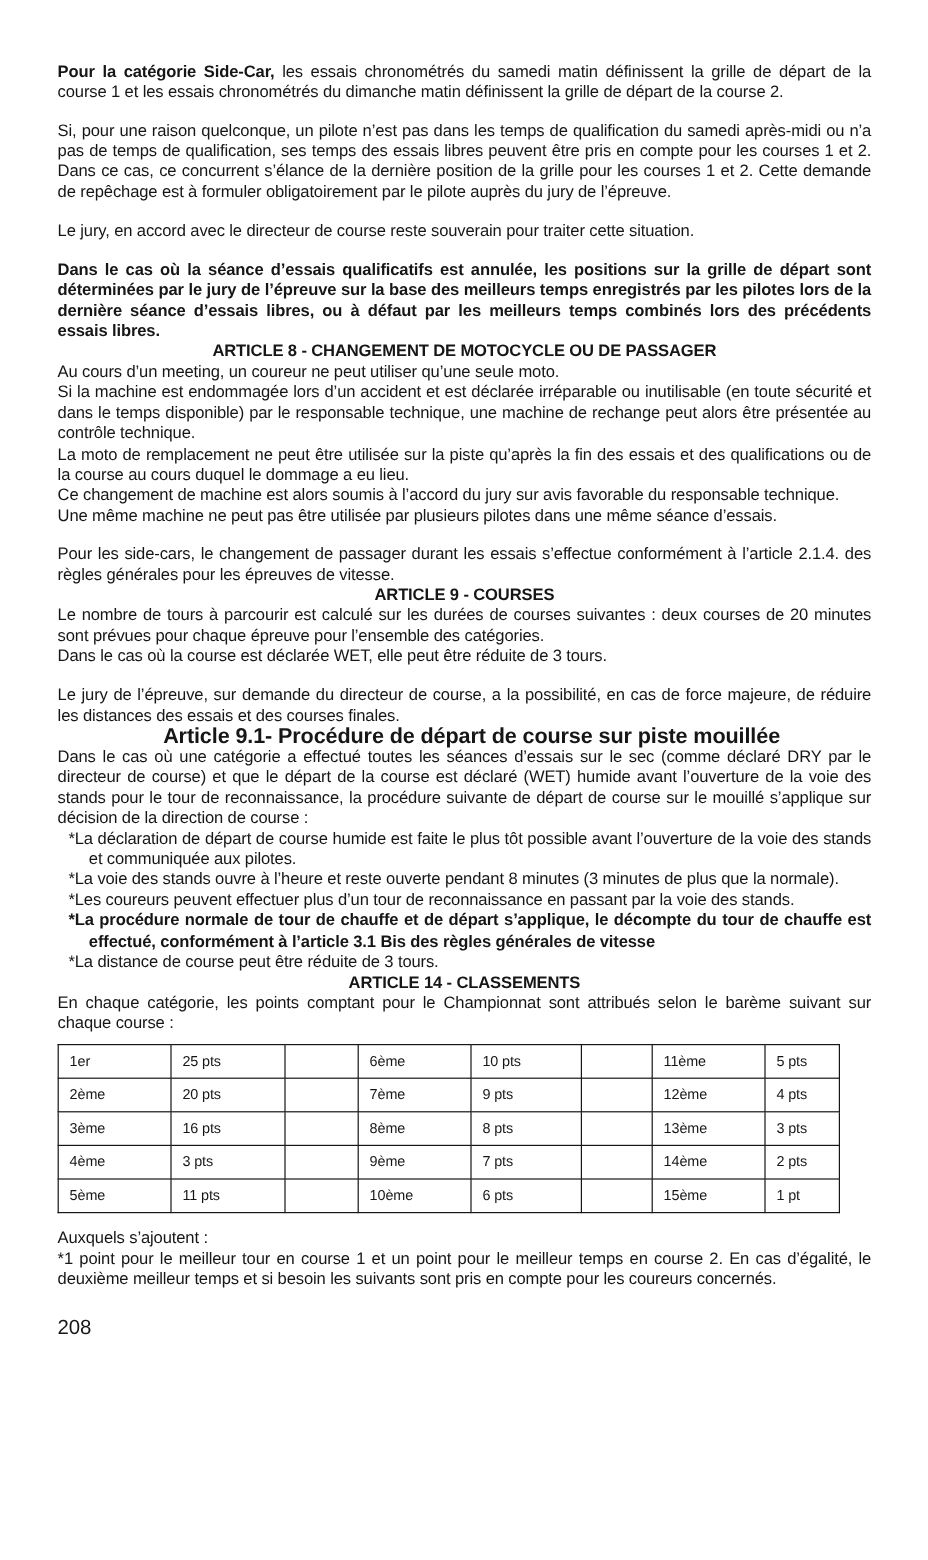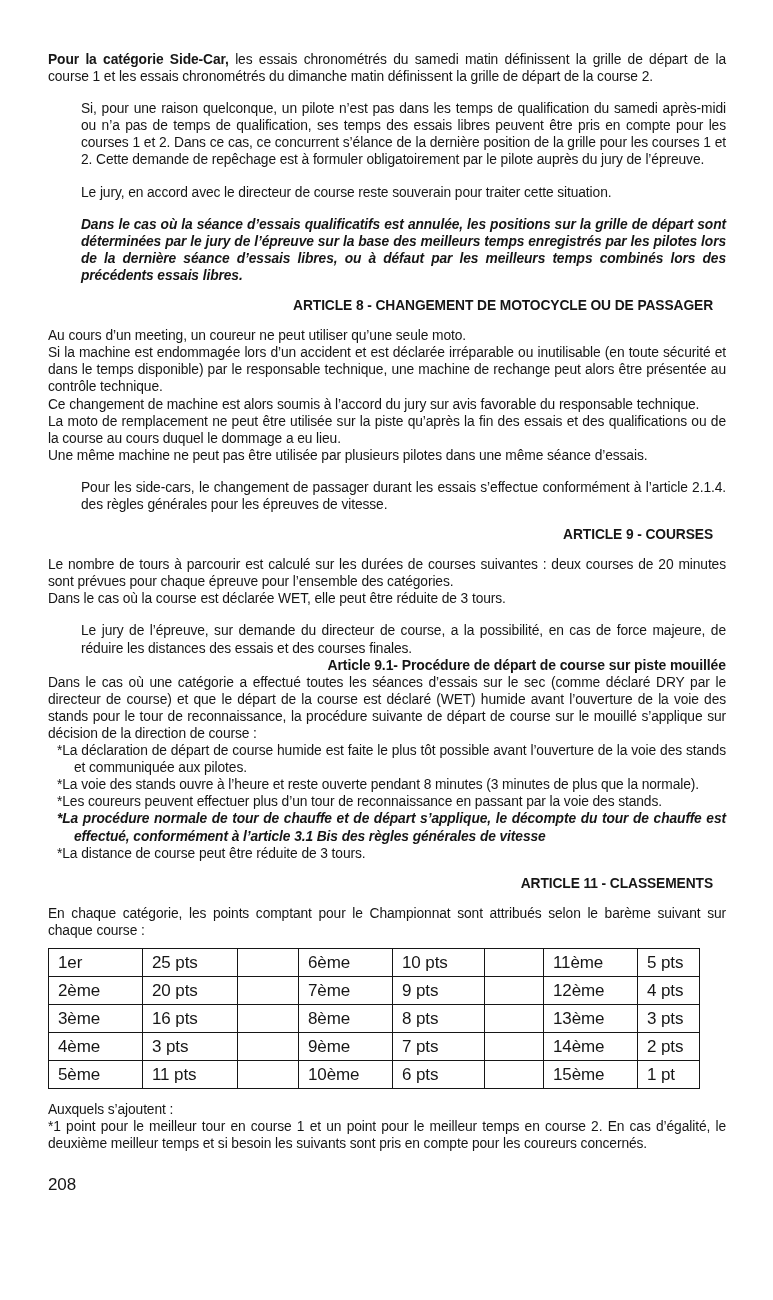--- a/index.html
+++ b/index.html
@@ -17,50 +17,50 @@
     line-height: 17.1px;
     letter-spacing: -0.1px;
   }
   .page {
     box-sizing: border-box;
     width: 773px;
     height: 1300px;
     padding: 51px 47px 0 48px;
   }
   p { margin: 0; text-align: justify; }
-  .gap { margin-top: 15px; margin-left: 33px; }
-  .bold { font-weight: bold; font-style: italic; }
+  .gap { margin-top: 15px; }
+  .bold { font-weight: bold; }
   .heading {
-    margin: 13px;
+    margin: 0;
     font-size: 13.8px;
     font-weight: bold;
-    text-align: right;
+    text-align: center;
   }
   .sub-heading {
     margin: 0;
     padding-left: 12px;
-    font-size: 14px;
+    font-size: 18px;
     font-weight: bold;
-    text-align: right;
+    text-align: center;
   }
   .bullet {
     padding-left: 26px;
     text-indent: -17px;
     text-align: justify;
   }
   table.points {
     border-collapse: collapse;
     margin: 9px 0 12px 0;
     table-layout: fixed;
   }
   table.points td {
     border: 1.5px solid #161616;
     height: 27px;
     padding: 0 0 0 9px;
-    font-size: 17px;
+    font-size: 12px;
     vertical-align: middle;
     overflow: hidden;
     white-space: nowrap;
   }
   col.c-pos   { width: 94px; }
   col.c-pts   { width: 95px; }
   col.c-empty { width: 61px; }
   col.c-pos2  { width: 94px; }
   col.c-pts2  { width: 92px; }
   col.c-empty2{ width: 59px; }
@@ -82,41 +82,41 @@
 
   <p class="gap">Si, pour une raison quelconque, un pilote n’est pas dans les temps de qualification du samedi après-midi ou n’a pas de temps de qualification, ses temps des essais libres peuvent être pris en compte pour les courses 1 et 2. Dans ce cas, ce concurrent s’élance de la dernière position de la grille pour les courses 1 et 2. Cette demande de repêchage est à formuler obligatoirement par le pilote auprès du jury de l’épreuve.</p>
 
   <p class="gap">Le jury, en accord avec le directeur de course reste souverain pour traiter cette situation.</p>
 
   <p class="gap bold">Dans le cas où la séance d’essais qualificatifs est annulée, les positions sur la grille de départ sont déterminées par le jury de l’épreuve sur la base des meilleurs temps enregistrés par les pilotes lors de la dernière séance d’essais libres, ou à défaut par les meilleurs temps combinés lors des précédents essais libres.</p>
 
   <h2 class="heading gap">ARTICLE 8 - CHANGEMENT DE MOTOCYCLE OU DE PASSAGER</h2>
   <p>Au cours d’un meeting, un coureur ne peut utiliser qu’une seule moto.</p>
   <p>Si la machine est endommagée lors d’un accident et est déclarée irréparable ou inutilisable (en toute sécurité et dans le temps disponible) par le responsable technique, une machine de rechange peut alors être présentée au contrôle technique.</p>
+  <p>La moto de remplacement ne peut être utilisée sur la piste qu’après la fin des essais et des qualifications ou de la course au cours duquel le dommage a eu lieu.</p>
   <p>Ce changement de machine est alors soumis à l’accord du jury sur avis favorable du responsable technique.</p>
-  <p>La moto de remplacement ne peut être utilisée sur la piste qu’après la fin des essais et des qualifications ou de la course au cours duquel le dommage a eu lieu.</p>
   <p>Une même machine ne peut pas être utilisée par plusieurs pilotes dans une même séance d’essais.</p>
 
   <p class="gap">Pour les side-cars, le changement de passager durant les essais s’effectue conformément à l’article 2.1.4. des règles générales pour les épreuves de vitesse.</p>
 
   <h2 class="heading gap">ARTICLE 9 - COURSES</h2>
   <p>Le nombre de tours à parcourir est calculé sur les durées de courses suivantes : deux courses de 20 minutes sont prévues pour chaque épreuve pour l’ensemble des catégories.</p>
   <p>Dans le cas où la course est déclarée WET, elle peut être réduite de 3 tours.</p>
   <p class="gap">Le jury de l’épreuve, sur demande du directeur de course, a la possibilité, en cas de force majeure, de réduire les distances des essais et des courses finales.</p>
 
   <h3 class="sub-heading gap">Article 9.1- Procédure de départ de course sur piste mouillée</h3>
   <p>Dans le cas où une catégorie a effectué toutes les séances d’essais sur le sec (comme déclaré DRY par le directeur de course) et que le départ de la course est déclaré (WET) humide avant l’ouverture de la voie des stands pour le tour de reconnaissance, la procédure suivante de départ de course sur le mouillé s’applique sur décision de la direction de course :</p>
 
   <p class="bullet">*La déclaration de départ de course humide est faite le plus tôt possible avant l’ouverture de la voie des stands et communiquée aux pilotes.</p>
   <p class="bullet">*La voie des stands ouvre à l’heure et reste ouverte pendant 8 minutes (3 minutes de plus que la normale).</p>
   <p class="bullet">*Les coureurs peuvent effectuer plus d’un tour de reconnaissance en passant par la voie des stands.</p>
   <p class="bullet bold">*La procédure normale de tour de chauffe et de départ s’applique, le décompte du tour de chauffe est effectué, conformément à l’article 3.1 Bis des règles générales de vitesse</p>
   <p class="bullet">*La distance de course peut être réduite de 3 tours.</p>
 
-  <h2 class="heading gap">ARTICLE 11 - CLASSEMENTS</h2>
+  <h2 class="heading gap">ARTICLE 14 - CLASSEMENTS</h2>
   <p>En chaque catégorie, les points comptant pour le Championnat sont attribués selon le barème suivant sur chaque course :</p>
 
   <table class="points">
     <colgroup>
       <col class="c-pos">
         <col class="c-pts">
         <col class="c-empty">
       <col class="c-pos2">
         <col class="c-pts2">
         <col class="c-empty2">

